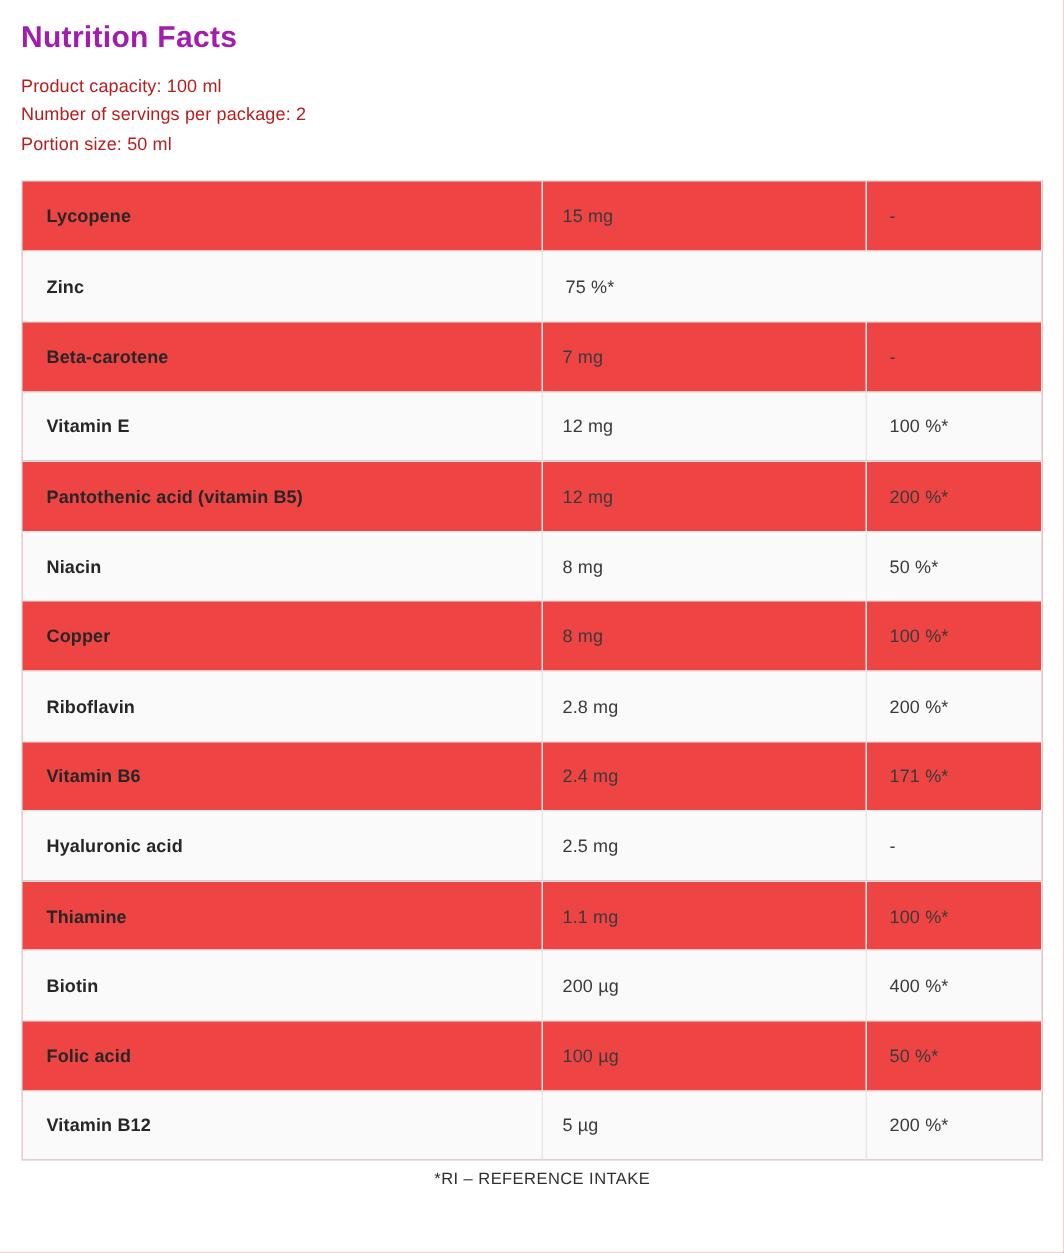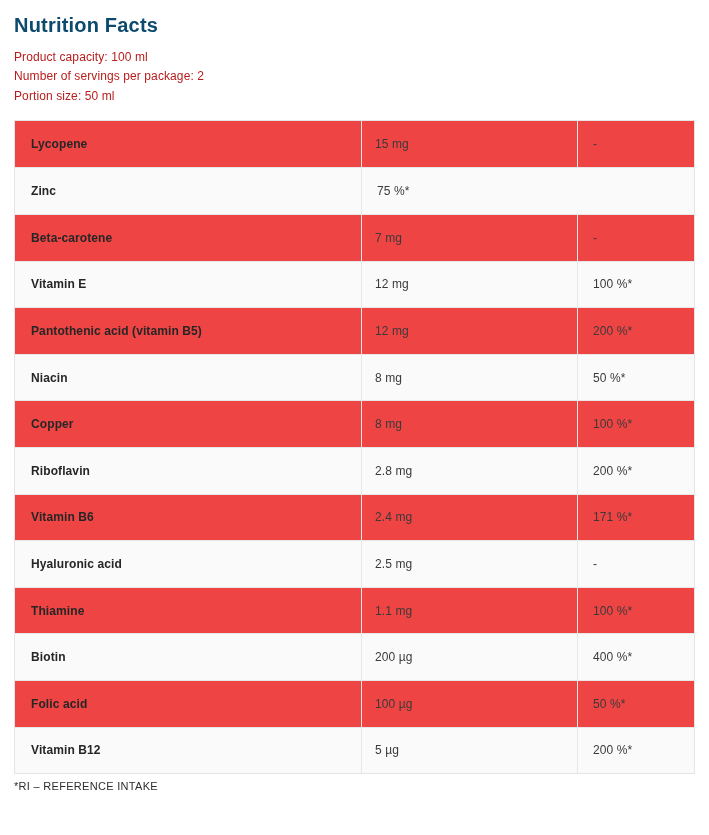--- a/index.html
+++ b/index.html
@@ -5,21 +5,21 @@
   * { box-sizing: border-box; margin: 0; padding: 0; }
   html, body { width: 709px; height: 835px; background: #ffffff; overflow: hidden; }
   body { font-family: "Liberation Sans", sans-serif; color: #2e2e2e; }
 
   .page-title {
     margin: 14px 0 0 14px;
     font-size: 20px;
     line-height: 22px;
     font-weight: 700;
     letter-spacing: 0.2px;
-    color: #0c4a6e;
+    color: #a21caf;
   }
 
   .meta {
     margin: 12px 0 0 14px;
     font-size: 12px;
     line-height: 19.3px;
     color: #b91c1c;
     letter-spacing: 0.1px;
   }
 
@@ -65,20 +65,21 @@
     color: #3a3a3a;
   }
   .cell.c3 { flex: 1; padding-left: 15px; color: #3a3a3a; }
 
   .footnote {
     margin: 6px 0 0 14px;
     font-size: 11px;
     line-height: 13px;
     color: #2e2e2e;
     letter-spacing: 0.3px;
+    text-align: center;
   }
 </style>
 </head>
 <body>
 
 <div>
 
   <h1 class="page-title">Nutrition Facts</h1>
 
   <div class="meta">

